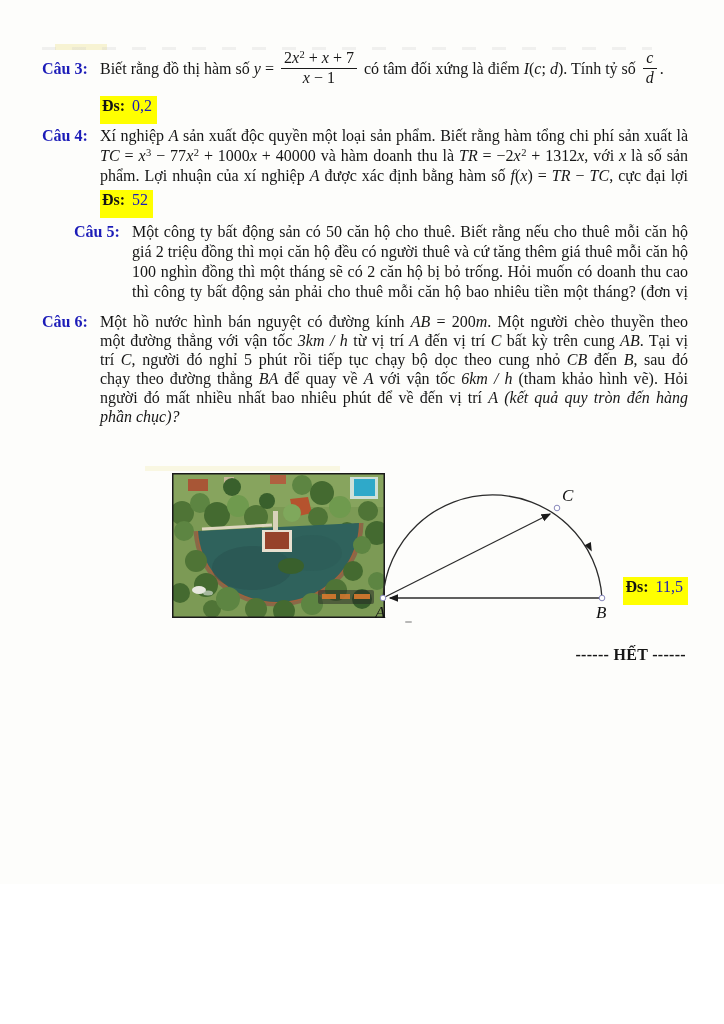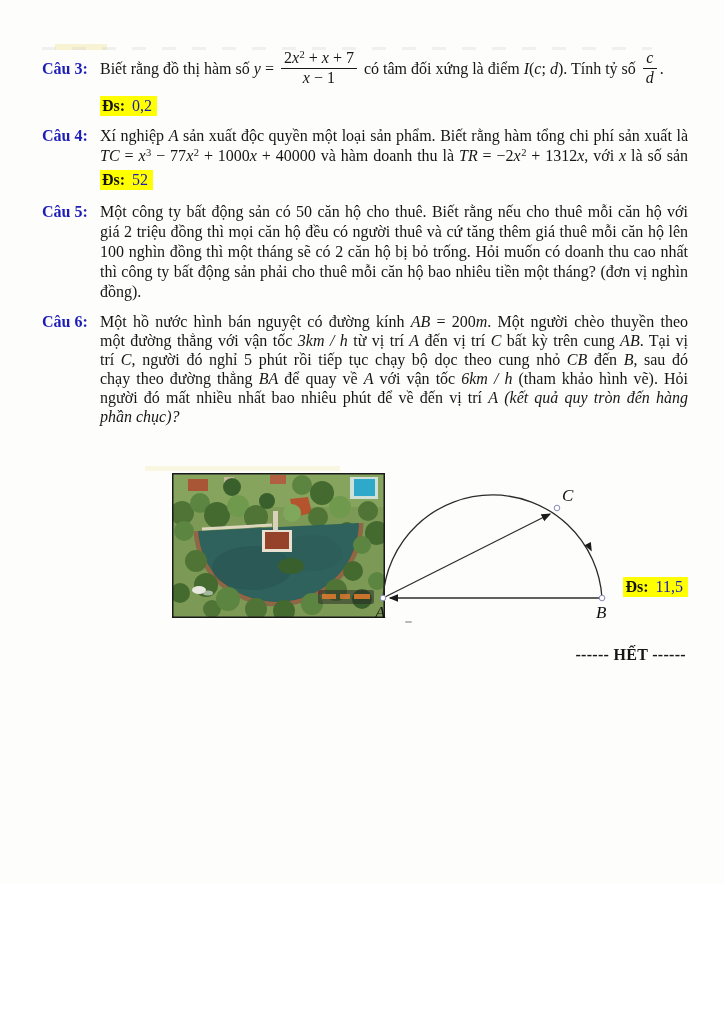--- a/index.html
+++ b/index.html
@@ -17,37 +17,37 @@
   .artifact { position: absolute; pointer-events: none; }
   .art-yellow-top { left: 55px; top: 44px; width: 52px; height: 6px; background: #f3eec2; opacity: .7; }
   .art-gray-top { left: 42px; top: 47px; width: 610px; height: 3px;
     background: repeating-linear-gradient(90deg,#c9c9c9 0 14px, transparent 14px 30px); opacity: .25; }
   .art-yellow-mid { left: 145px; top: 466px; width: 195px; height: 5px; background: #f5f0c4; opacity: .45; }
 
   .questions { position: absolute; left: 42px; top: 46px; width: 646px; }
   .question { display: flex; --lh: 20px; }
   .question:nth-child(1) { margin-bottom: 8px; }
   .question:nth-child(2) { margin-bottom: 10px; }
-  .question:nth-child(3) { margin-bottom: 10px; }
+  .question:nth-child(3) { margin-bottom: 10px; margin-left: 32px; }
   .question:nth-child(4) { --lh: 19px; }
   .qlabel { width: 58px; flex-shrink: 0; font-weight: bold; color: var(--label-blue, #1c1cb8); line-height: var(--lh); }
   .question:nth-child(1) .qlabel { line-height: 46px; }
   .qbody { flex: 1; min-width: 0; }
   .line { line-height: var(--lh); }
   .line.tall { line-height: 46px; }
   .jline { text-align: justify; height: var(--lh); overflow: hidden; }
   .jline::after { content: ""; display: inline-block; width: 100%; }
   i { font-style: italic; }
   sup { font-size: 10.5px; line-height: 0; position: relative; top: -5.5px; vertical-align: baseline; font-style: normal; margin-left: .5px; }
   .frac { display: inline-block; vertical-align: middle; text-align: center; margin: 0 3px; position: relative; top: -2px; line-height: 1.05; }
   .fnum { display: block; padding: 0 3px 1px; border-bottom: 1.1px solid #1a1a1a; }
   .fden { display: block; padding: 1px 3px 0; }
   .ans-row { margin-top: 3px; line-height: 21px; height: 23px; }
   .question:nth-child(4) .ans-row { margin-top: 150px; text-align: right; }
-  .hl { background: var(--highlight, #ffff00); padding: 1px 5px 2px 2px; }
+  .hl { background: var(--highlight, #ffff00); padding: 1px 5px 10px 2px; }
   .ans-label { font-weight: bold; color: #141414; }
   .ans-val { color: var(--answer-blue, #1c1cb8); margin-left: 7px; }
 
   .figure { position: absolute; left: 172px; top: 470px; width: 492px; height: 158px; }
   .photo { position: absolute; left: 0; top: 3px; width: 213px; height: 145px; }
   .diagram { position: absolute; left: 203px; top: 0; width: 280px; height: 155px; }
   .dline { stroke: #2b2b2b; stroke-width: 1.3; fill: none; }
   .dlabel { font-family: "Liberation Serif", serif; font-style: italic; font-size: 17px; fill: #111; }
   .stray { position: absolute; left: 233px; top: 151px; width: 7px; height: 2px; background: #8a8a8a; opacity: .6; border-radius: 1px; }
 
@@ -69,31 +69,31 @@
         <div class="qbody">
           <div class="line tall">Biết rằng đồ thị hàm số <i>y</i> = <span class="frac"><span class="fnum">2<i>x</i><sup>2</sup> + <i>x</i> + 7</span><span class="fden"><i>x</i> − 1</span></span> có tâm đối xứng là điểm <i>I</i>(<i>c</i>; <i>d</i>). Tính tỷ số <span class="frac"><span class="fnum"><i>c</i></span><span class="fden"><i>d</i></span></span>.</div>
           <div class="ans-row"><span class="hl"><span class="ans-label">Đs:</span><span class="ans-val">0,2</span></span></div>
         </div>
       </div>
       <div class="question">
         <div class="qlabel">Câu 4:</div>
         <div class="qbody">
           <div class="line jline">Xí nghiệp <i>A</i> sản xuất độc quyền một loại sản phẩm. Biết rằng hàm tổng chi phí sản xuất là</div>
           <div class="line jline"><i>TC</i> = <i>x</i><sup>3</sup> − 77<i>x</i><sup>2</sup> + 1000<i>x</i> + 40000 và hàm doanh thu là <i>TR</i> = −2<i>x</i><sup>2</sup> + 1312<i>x</i>, với <i>x</i> là số sản</div>
+          <div class="line jline">phẩm. Lợi nhuận của xí nghiệp <i>A</i> được xác định bằng hàm số <i>f</i>(<i>x</i>) = <i>TR</i> − <i>TC</i>, cực đại lợi</div>
           <div class="ans-row"><span class="hl"><span class="ans-label">Đs:</span><span class="ans-val">52</span></span></div>
         </div>
       </div>
       <div class="question">
         <div class="qlabel">Câu 5:</div>
         <div class="qbody">
           <div class="line jline">Một công ty bất động sản có 50 căn hộ cho thuê. Biết rằng nếu cho thuê mỗi căn hộ với</div>
           <div class="line jline">giá 2 triệu đồng thì mọi căn hộ đều có người thuê và cứ tăng thêm giá thuê mỗi căn hộ lên</div>
           <div class="line jline">100 nghìn đồng thì một tháng sẽ có 2 căn hộ bị bỏ trống. Hỏi muốn có doanh thu cao nhất</div>
           <div class="line jline">thì công ty bất động sản phải cho thuê mỗi căn hộ bao nhiêu tiền một tháng? (đơn vị nghìn</div>
-          <div class="line">đồng).</div>
         </div>
       </div>
       <div class="question">
         <div class="qlabel">Câu 6:</div>
         <div class="qbody">
           <div class="line jline">Một hồ nước hình bán nguyệt có đường kính <i>AB</i> = 200<i>m</i>. Một người chèo thuyền theo</div>
           <div class="line jline">một đường thẳng với vận tốc <i>3km / h</i> từ vị trí <i>A</i> đến vị trí <i>C</i> bất kỳ trên cung <i>AB</i>. Tại vị</div>
           <div class="line jline">trí <i>C</i>, người đó nghỉ 5 phút rồi tiếp tục chạy bộ dọc theo cung nhỏ <i>CB</i> đến <i>B</i>, sau đó</div>
           <div class="line jline">chạy theo đường thẳng <i>BA</i> để quay về <i>A</i> với vận tốc <i>6km / h</i> (tham khảo hình vẽ). Hỏi</div>
           <div class="line jline">người đó mất nhiều nhất bao nhiêu phút để về đến vị trí <i>A</i> <i>(kết quả quy tròn đến hàng</i></div>

